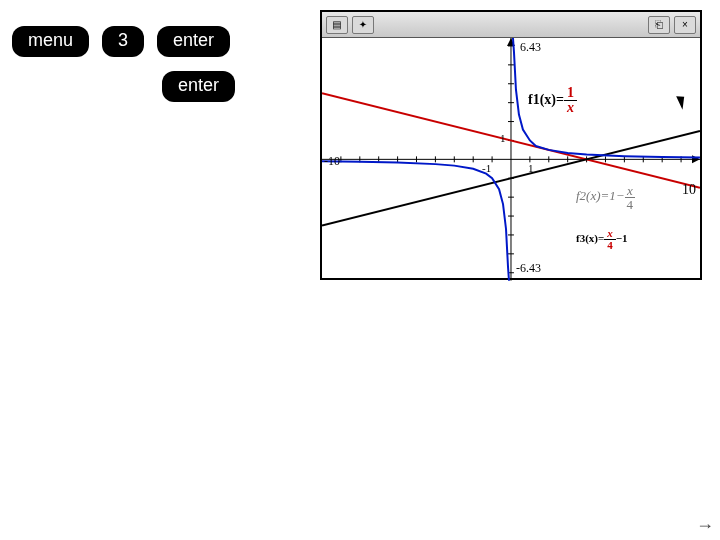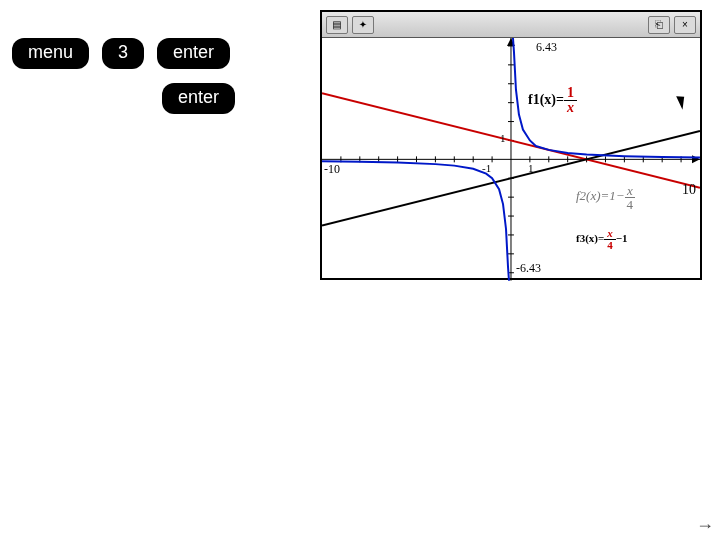--- a/index.html
+++ b/index.html
@@ -17,21 +17,21 @@
   .leftcol { width: 290px; }
   .line1 { font-size: 21px; margin-top: 6px; margin-bottom: 6px; }
   .iconslot {
     display: inline-block; vertical-align: middle;
     width: 54px; height: 30px;
     border: 1px solid #555; border-radius: 4px;
     background: #ddd;
     margin: 0 4px;
   }
   .zoomtxt { font-size: 17px; margin-top: 12px; }
-  .pillrow { margin-top: 30px; margin-bottom: 14px; }
+  .pillrow { margin-top: 18px; margin-bottom: 14px; }
   .pill {
     display: inline-block;
     background: #000; color: #fff;
     border-radius: 12px;
     padding: 4px 16px 6px 16px;
     font-size: 18px;
     margin-right: 8px;
     text-align: center;
   }
   .pill.menu { background:#000; }
@@ -165,23 +165,23 @@
 
         <line x1="0" y1="55.5" x2="380" y2="150.5" stroke="#c80000" stroke-width="2"></line>
 
         <line x1="0" y1="188.5" x2="380" y2="93.5" stroke="#000" stroke-width="2"></line>
 
         <path d="M 0 123.9 L 38 124.4 L 76 125.2 L 114 126.8 L 133 128.3 L 152 131.5 L 165 136.4 L 171 141 L 178 152 L 182 167 L 185 192 L 187 230 L 188 244" fill="none" stroke="#0018c8" stroke-width="2"></path>
         <path d="M 192 0 L 193 14 L 195 52 L 198 77 L 202 92 L 209 103 L 215 108.6 L 228 112.5 L 247 115.7 L 266 117.2 L 304 118.8 L 342 119.6 L 380 120.1" fill="none" stroke="#0018c8" stroke-width="2"></path>
       </svg>
       <span class="cursor-ptr"></span>
 
-      <span class="lbl" style="top:2px;left:214px;font-size:12px;">6.43</span>
+      <span class="lbl" style="top:2px;left:198px;font-size:12px;">6.43</span>
       <span class="lbl" style="bottom:2px;left:194px;font-size:12px;">-6.43</span>
-      <span class="lbl" style="top:124px;left:2px;font-size:12px;">-10</span>
+      <span class="lbl" style="top:116px;left:2px;font-size:12px;">-10</span>
       <span class="lbl" style="top:124px;right:4px;font-size:14px;margin-top:20px;">10</span>
       <span class="lbl" style="top:124px;left:160px;font-size:11px;">-1</span>
       <span class="lbl" style="top:124px;left:206px;font-size:11px;">1</span>
       <span class="lbl" style="top:94px;left:178px;font-size:11px;">1</span>
 
       <div class="lbl" style="top:48px;left:206px;font-size:14px;font-weight:bold;color:#000;">
         <span>f1(x)=</span><span style="display:inline-block;vertical-align:middle;text-align:center;line-height:1;">
           <span style="display:block;border-bottom:1.5px solid #000;padding:0 3px;color:#c80000;">1</span>
           <span style="display:block;padding:0 3px;color:#c80000;font-style:italic;">x</span>
         </span>

